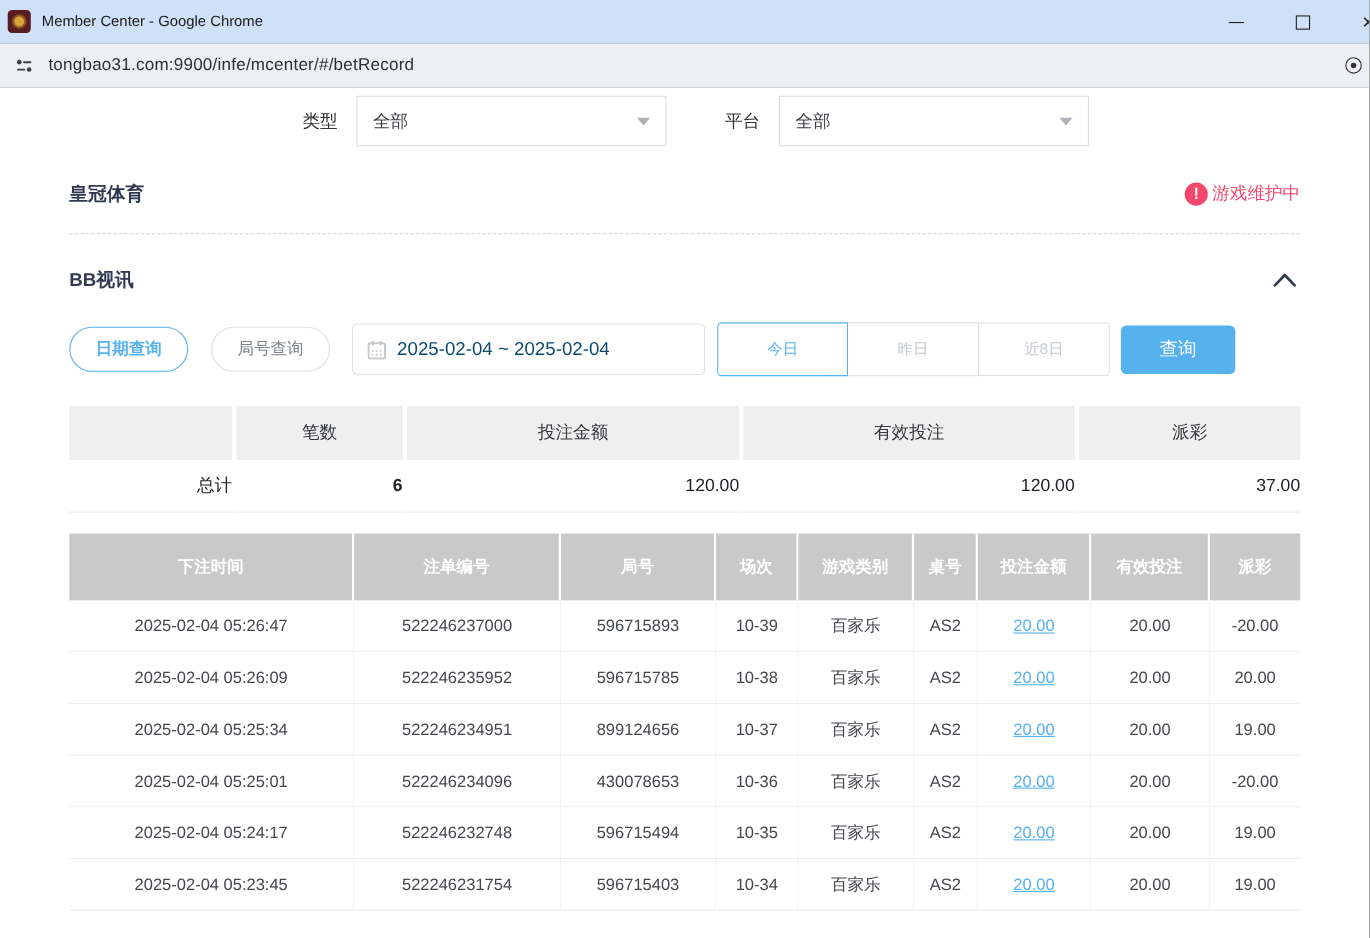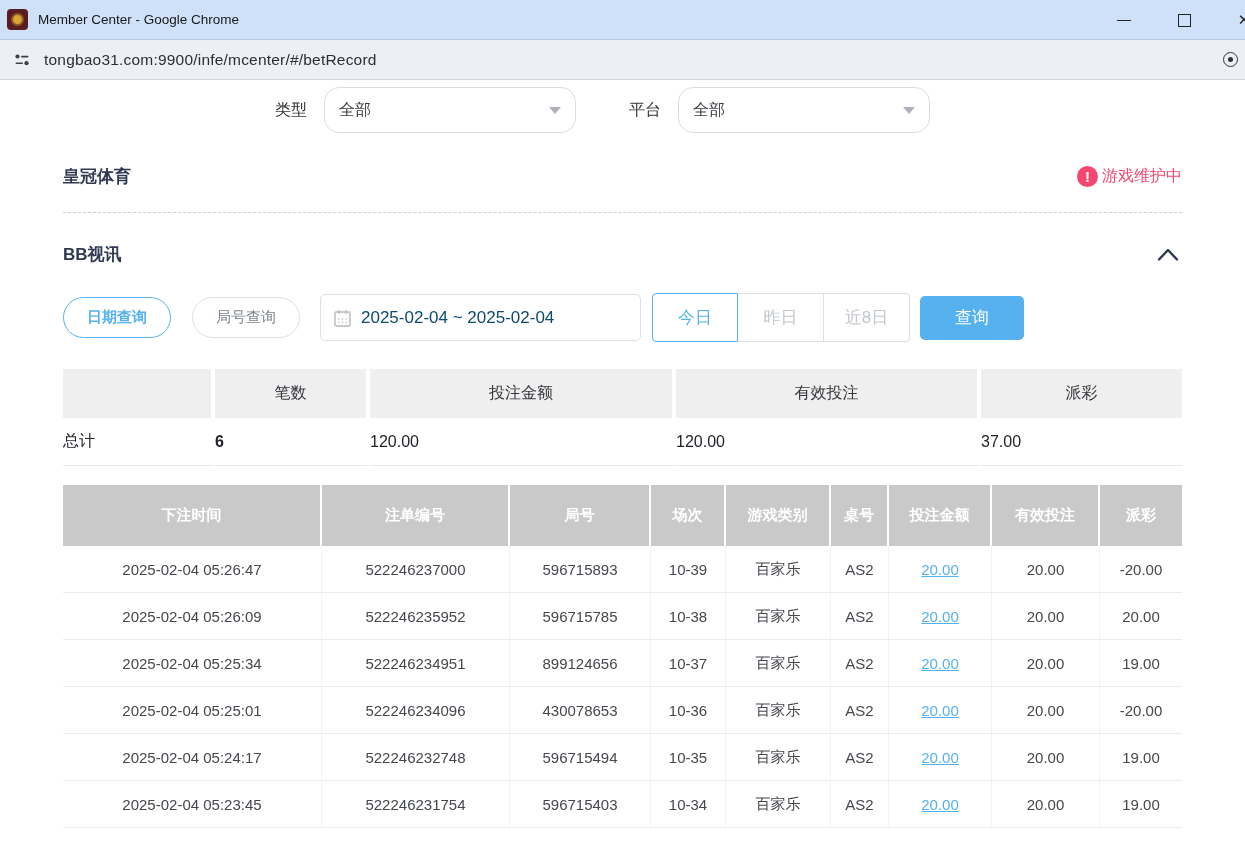--- a/index.html
+++ b/index.html
@@ -26,21 +26,21 @@
   .url-text { font-size:15.5px; color:#2b2f33; letter-spacing:.2px; }
   .target-icon { margin-left:auto; margin-right:-3px; width:15px; height:15px; border:1.7px solid #333;
                  border-radius:50%; display:flex; align-items:center; justify-content:center; flex:0 0 auto; }
   .target-dot { width:5px; height:5px; background:#333; border-radius:50%; }
 
   
   .content { padding:7px 63px 0 63px; }
 
   .filter-row { display:flex; align-items:center; margin-left:212px; height:46px; margin-bottom:0; }
   .filter-label { font-size:16px; color:#333; margin-right:17px; }
-  .select-box { width:252px; height:46px; border:1px solid #d9dce2; border-radius:15px; background:#fff;
+  .select-box { width:282px; height:46px; border:1px solid #d9dce2; border-radius:1px; background:#fff;
                 display:flex; align-items:center; padding:0 14px; cursor:pointer; }
   .select-box + .filter-label { margin-left:53px; }
   .select-value { font-size:16px; color:#3a3d42; }
   .caret-down { margin-left:auto; width:0; height:0; border-left:6px solid transparent;
                 border-right:6px solid transparent; border-top:7px solid #aeb2b8; }
 
   .sec-row { display:flex; align-items:center; justify-content:space-between; }
   .sec-row.crown { margin-top:32px; }
   .sec-row.bb { margin-top:30px; }
   .sec-title { font-size:17px; font-weight:bold; color:#2f3a52; }
@@ -52,34 +52,34 @@
   .chevron-btn { background:none; border:none; cursor:pointer; padding:2px; line-height:0; }
 
   .query-bar { margin-top:27px; display:flex; align-items:center; height:49px; }
   .pill-btn { height:41px; padding:0 23px; border-radius:21px; background:#fff; font-size:15px; cursor:pointer; }
   .pill-active { border:1px solid #55b2ef; color:#55b2ef; font-weight:bold; }
   .pill-idle { border:1px solid #dcdfe6; color:#7e828a; margin-left:21px; }
   .date-box { margin-left:20px; width:321px; height:47px; border:1px solid #dcdfe6; border-radius:5px;
               display:flex; align-items:center; padding:0 13px; cursor:pointer; }
   .date-text { font-size:17px; color:#0c4a6e; margin-left:10px; font-weight:500; }
   .btn-group { display:flex; margin-left:11px; height:49px; }
-  .seg { width:86px; height:49px; background:#fff; font-size:17px; cursor:pointer;
+  .seg { width:119px; height:49px; background:#fff; font-size:14px; cursor:pointer;
          display:flex; align-items:center; justify-content:center; }
   .seg-active { border:1px solid #55b2ef; color:#55b2ef; border-radius:4px 0 0 4px; }
   .seg-idle { border:1px solid #dcdfe6; border-left:none; color:#c3c7ce; }
   .seg-last { border-radius:0 4px 4px 0; }
   .search-btn { margin-left:10px; width:104px; height:44px; background:#55b2ef; border:none; border-radius:5px;
                 color:#fff; font-size:17px; cursor:pointer; }
 
   table { border-collapse:separate; border-spacing:0; width:1119px; table-layout:fixed; }
   .summary-table { margin-top:27px; }
   .summary-table th { background:#efefef; height:49px; font-weight:normal; font-size:16px; color:#33363b;
                       text-align:center; border-right:4px solid #fff; }
   .summary-table th:last-child { border-right:none; }
-  .summary-table td { height:48px; font-size:16px; color:#202328; text-align:left;
+  .summary-table td { height:48px; font-size:16px; color:#202328; text-align:right;
                       border-bottom:1px solid #e9e9e9; border-right:4px solid #fff; }
   .summary-table td:last-child { border-right:none; }
   .summary-table td.total-count { font-weight:bold; }
 
   .bet-table { margin-top:19px; }
   .bet-table th { background:#c9c9c9; color:#fff; font-weight:bold; font-size:15px; height:61px;
                   text-align:center; border-right:2px solid #fff; }
   .bet-table th:last-child { border-right:none; }
   .bet-table td { height:47px; font-size:15px; color:#44474c; text-align:center;
                   border-bottom:1px solid #ececec; border-right:1px solid #f2f2f2; background:#fff; }

